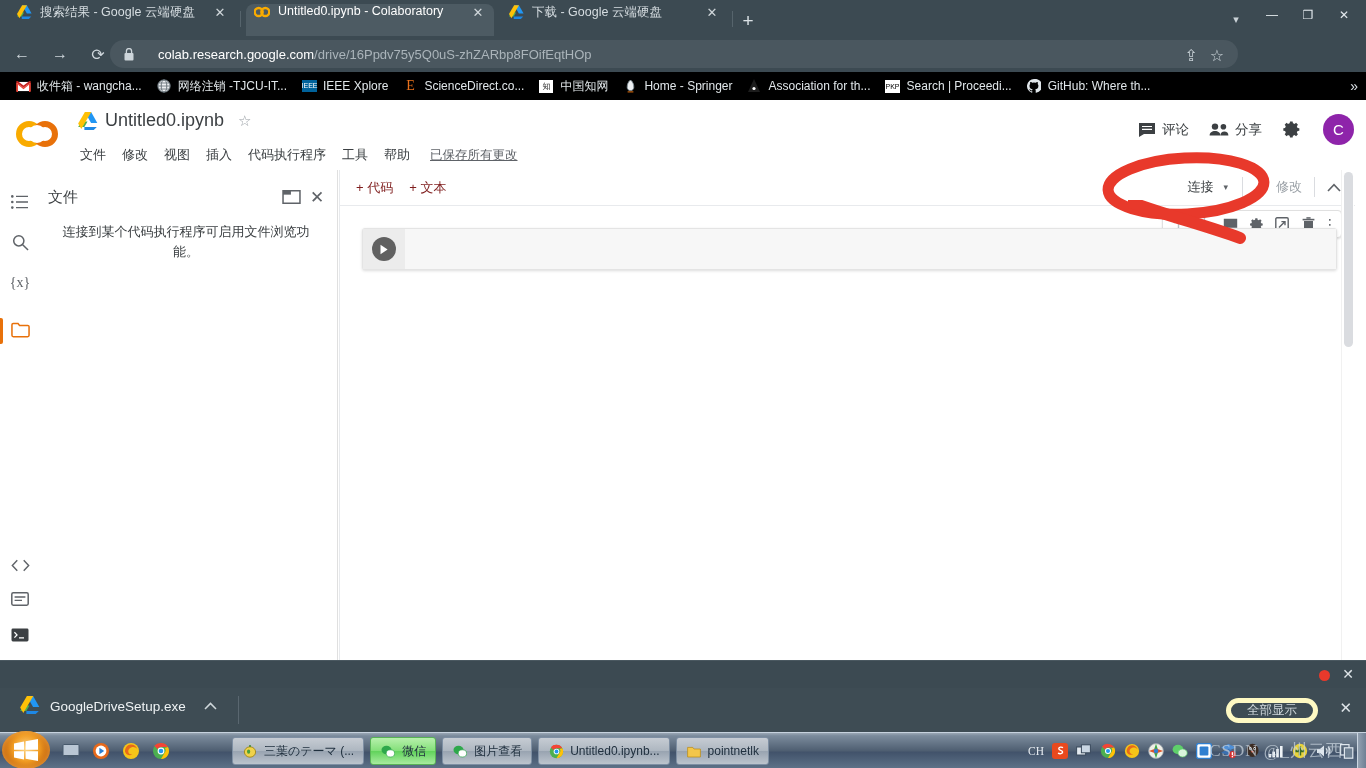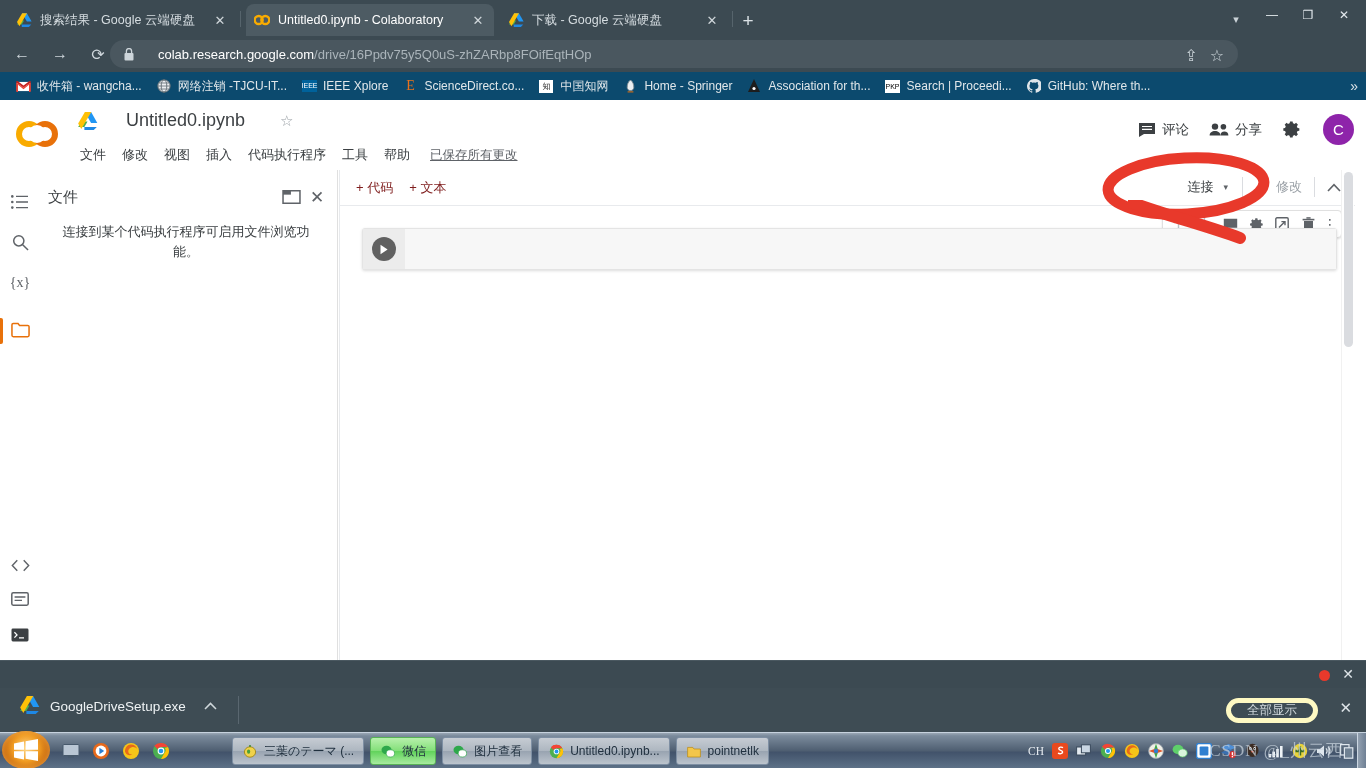--- a/index.html
+++ b/index.html
@@ -12,21 +12,21 @@
   #root { position: relative; width: 1366px; height: 768px; }
 
   
   .chrome-window { position: absolute; left:0; top:0; width:1366px; height:688px; background:#3c4a52; }
 
   
   .tabstrip { position:absolute; left:0; top:0; width:1366px; height:36px; background:#3c4a52; }
   .tab {
     position:absolute; top:4px; height:32px;
     border-radius:8px 8px 0 0;
-    display:flex; align-items:center; padding:0 8px;
+    display:flex; align-items:flex-start; padding:0 8px;
     color:#d6dde1; font-size:12.5px; white-space:nowrap; overflow:hidden;
   }
   .tab.inactive { background:transparent; }
   .tab.active { background:#4d5b63; color:#ffffff; }
   .tab .favicon { width:16px; height:16px; margin-right:8px; flex:0 0 16px; display:flex; align-items:center; justify-content:center; }
   .tab .tab-title { flex:1 1 auto; overflow:hidden; text-overflow:clip; margin-right:6px; }
   .tab .tab-close { width:16px; height:16px; flex:0 0 16px; display:flex; align-items:center; justify-content:center; font-size:13px; color:#cfd6da; }
   .tab-sep { position:absolute; top:11px; width:1px; height:16px; background:#56646c; }
   .newtab {
     position:absolute; top:9px; left:736px; width:24px; height:24px;
@@ -46,31 +46,31 @@
   .omnibox .lock { width:18px; display:flex; align-items:center; justify-content:center; color:#cdd5da; }
   .url { font-size:13px; color:#ffffff; margin-left:20px; white-space:nowrap; }
   .url .dim { color:#aab4ba; }
   .omnibox-right { position:absolute; right:8px; top:4px; display:flex; align-items:center; }
   .omnibox-right > div { width:26px; height:22px; display:flex; align-items:center; justify-content:center; color:#c8d1d6; }
   .tb-right { position:absolute; right:6px; top:38px; display:flex; align-items:center; height:30px; }
   .tb-right > div { width:30px; height:30px; display:flex; align-items:center; justify-content:center; color:#e0e6ea; }
   .avatar-sm { width:22px; height:22px; border-radius:50%; background:#a020b9; color:#fff; font-size:12px; display:flex; align-items:center; justify-content:center; }
 
   
-  .bookmarks { position:absolute; left:0; top:72px; width:1366px; height:28px; background:#0c4a6e; display:flex; align-items:center; padding-left:8px; }
+  .bookmarks { position:absolute; left:0; top:72px; width:1366px; height:28px; background:#000000; display:flex; align-items:center; padding-left:8px; }
   .bm { display:flex; align-items:center; height:22px; padding:0 7px; color:#e1e7ea; font-size:12px; white-space:nowrap; }
   .bm .bmicon { width:16px; height:16px; margin-right:6px; display:flex; align-items:center; justify-content:center; font-size:11px; }
   .bm-overflow { position:absolute; right:8px; color:#dde3e7; font-size:14px; }
 
   
   .page { position:absolute; left:0; top:100px; width:1366px; height:560px; background:#fff; }
 
   .colab-header { position:absolute; left:0; top:0; width:1366px; height:70px; background:#fff; }
   .colab-logo { position:absolute; left:14px; top:18px; width:46px; height:32px; }
-  .nb-title-row { position:absolute; left:78px; top:10px; display:flex; align-items:center;gap:21px; }
+  .nb-title-row { position:absolute; left:78px; top:10px; display:flex; align-items:center; }
   .drive-ico { width:20px; height:18px; margin-right:7px; }
   .nb-title { font-size:18px; color:#3c4043; }
   .star-ico { margin-left:14px; color:#9aa0a6; font-size:15px; }
   .menubar { position:absolute; left:72px; top:44px; display:flex; align-items:center; }
   .menu-item { font-size:13px; color:#3c4043; padding:2px 8px; }
   .saved-note { font-size:12.5px; color:#5f6368; text-decoration:underline; margin-left:12px; }
 
   .header-right { position:absolute; right:12px; top:14px; display:flex; align-items:center; }
   .hr-btn { display:flex; align-items:center; margin-left:8px; color:#3c4043; font-size:13.5px; padding:4px 6px; }
   .hr-btn .hicon { margin-right:6px; display:flex; align-items:center; }

